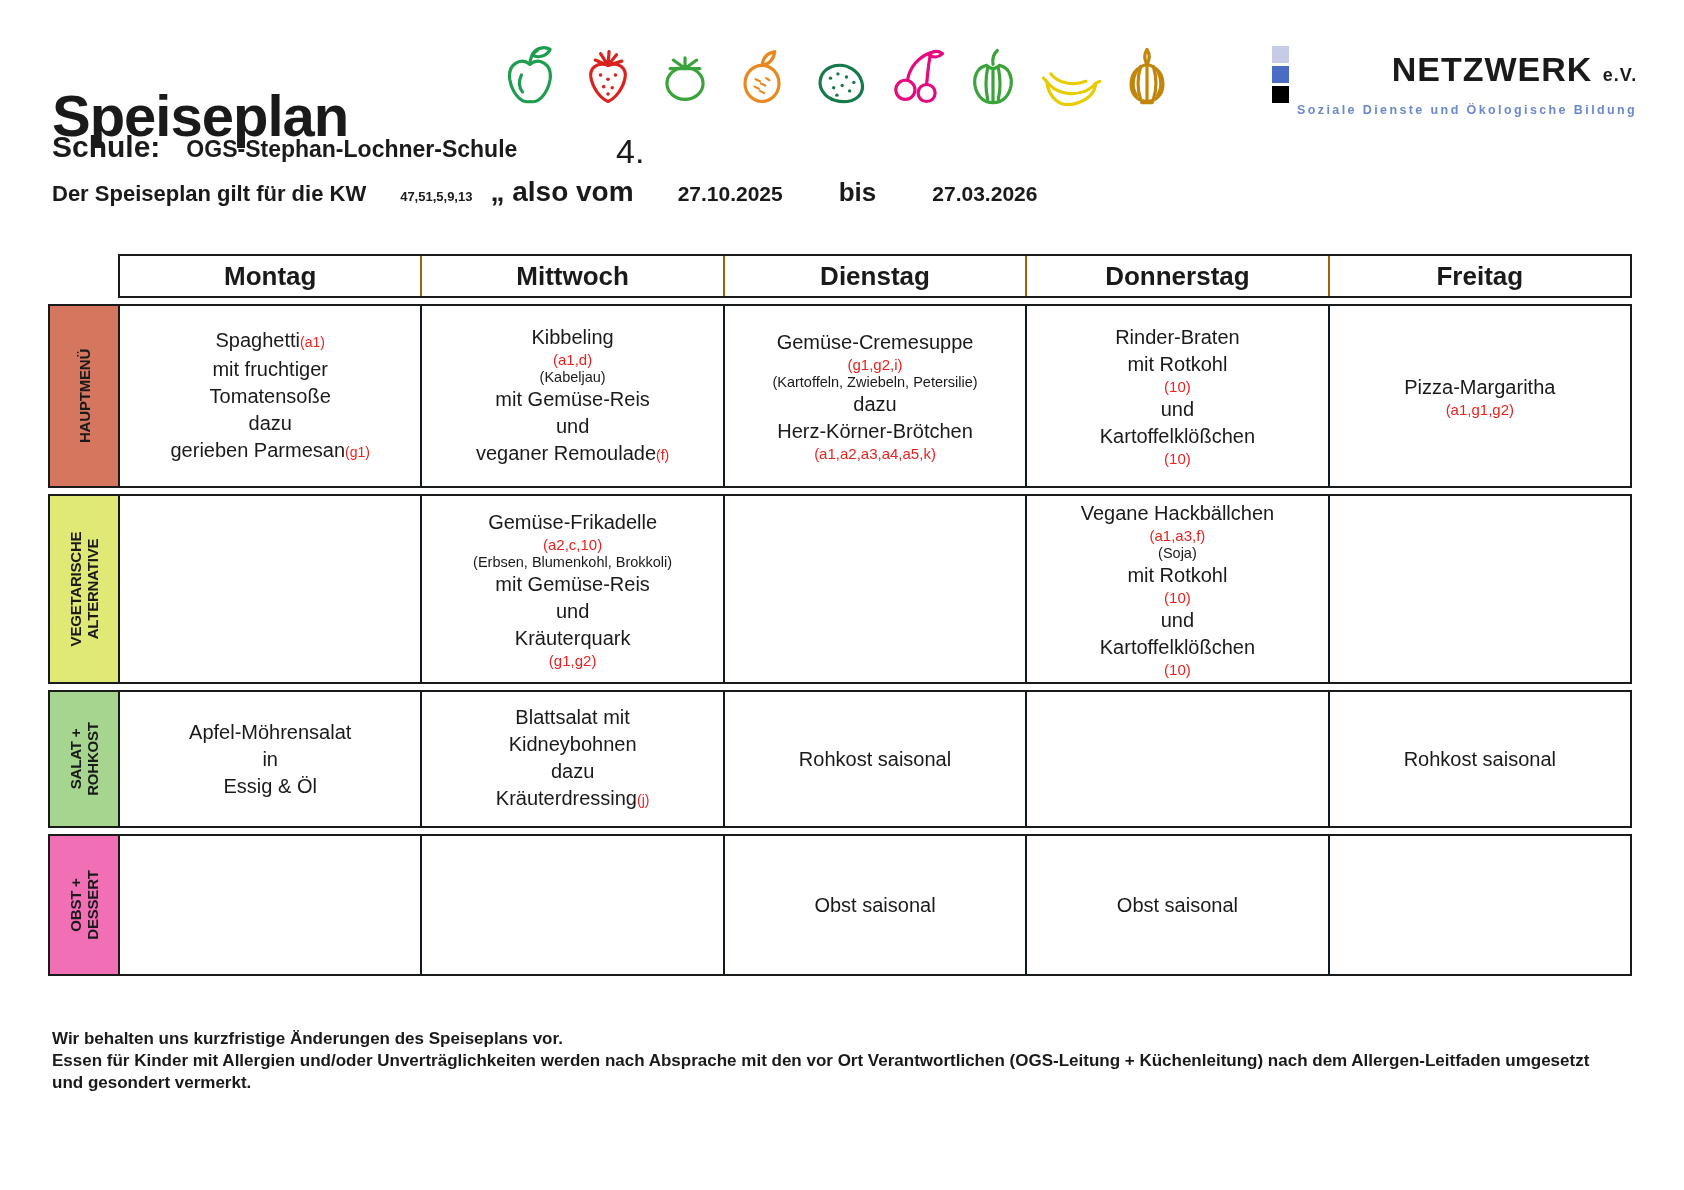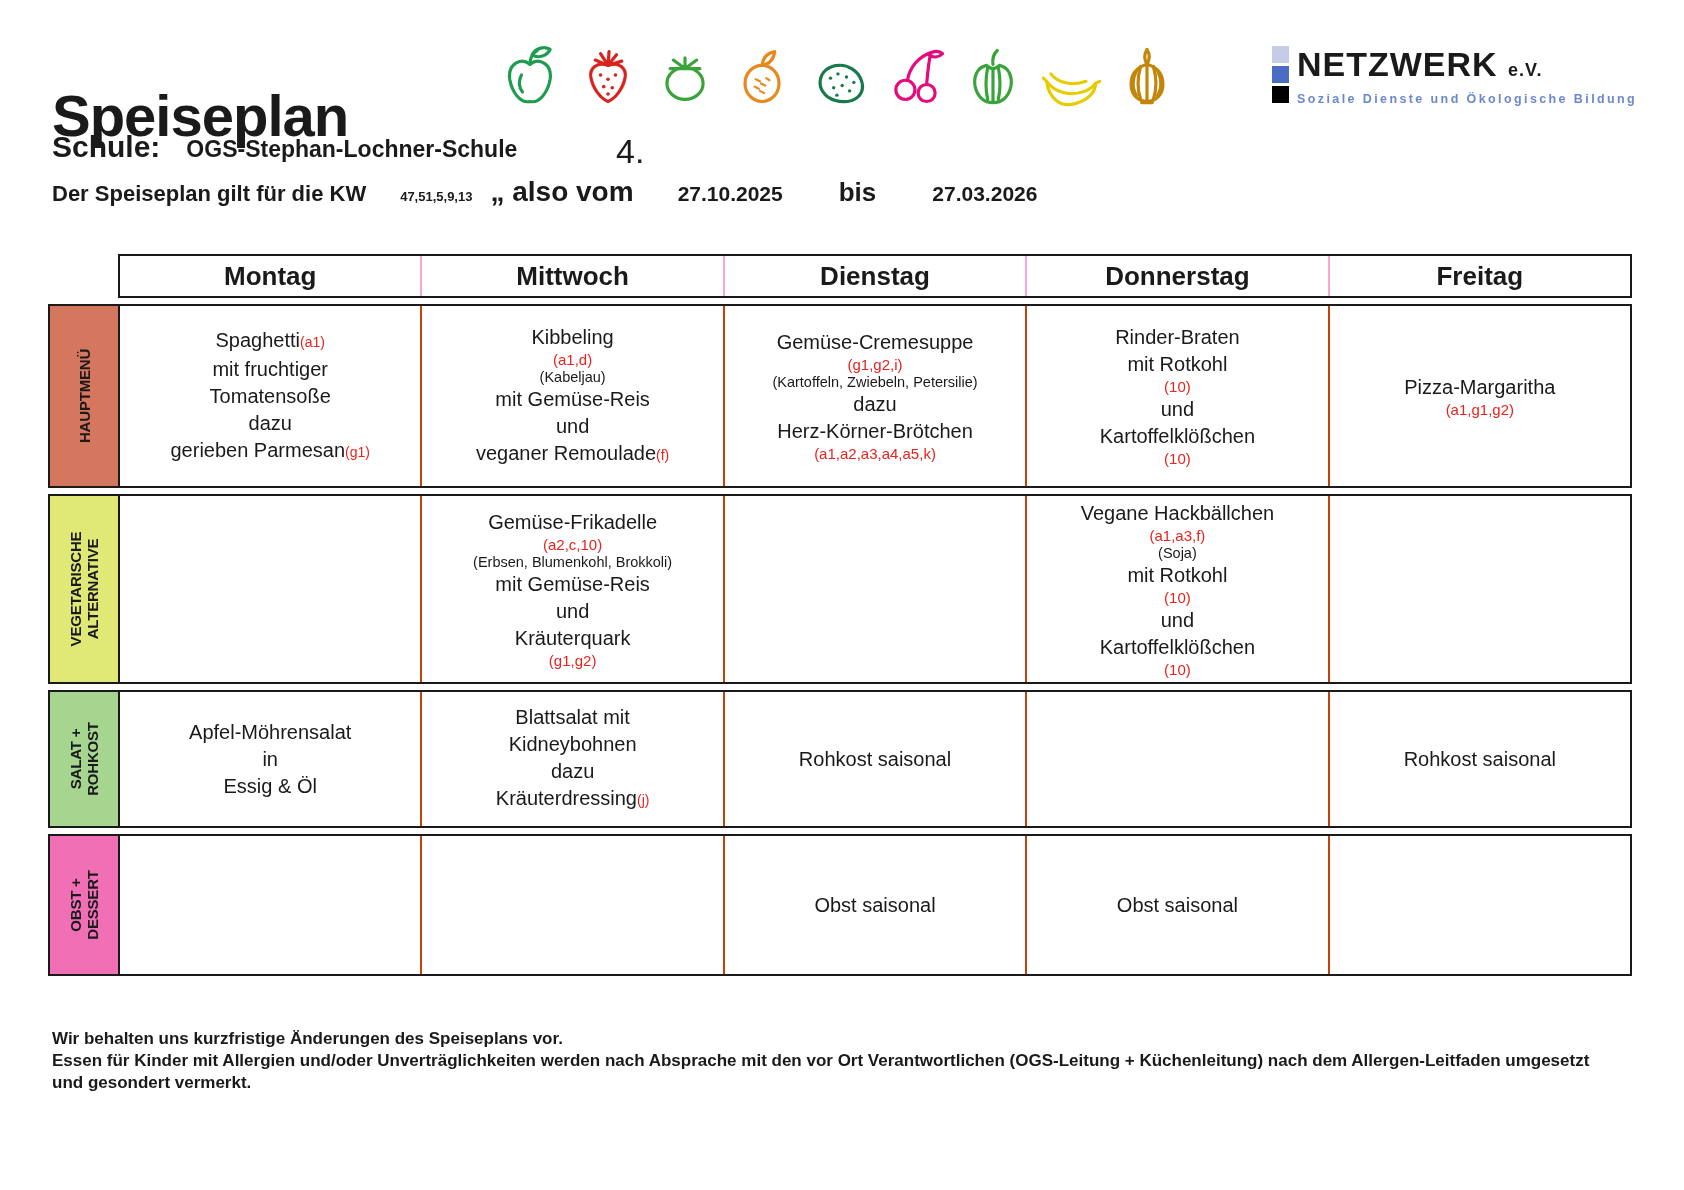--- a/index.html
+++ b/index.html
@@ -11,21 +11,21 @@
   .fruits{position:absolute;left:497px;top:36px;display:flex;gap:9px;align-items:flex-end;}
   .fruit{width:68px;height:80px;display:block;}
   .fruit svg{width:100%;height:100%;display:block;}
 
   .logo{position:absolute;left:1272px;top:44px;display:flex;align-items:flex-start;gap:8px;}
   .logo-squares{display:flex;flex-direction:column;gap:3px;padding-top:2px;}
   .sq{width:17px;height:17px;}
   .sq1{background:var(--logo-lavender);}
   .sq2{background:var(--logo-blue);}
   .sq3{background:#000;}
-  .logo-name{font-size:34px;font-weight:800;letter-spacing:1px;line-height:40px;white-space:nowrap;}
+  .logo-name{font-size:34px;font-weight:800;letter-spacing:1px;line-height:51px;white-space:nowrap;text-align:right;}
   .logo-ev{font-size:18px;font-weight:800;letter-spacing:1px;}
   .logo-tagline{font-size:12.5px;font-weight:bold;color:var(--logo-tagline);letter-spacing:2.4px;margin-top:2px;white-space:nowrap;}
 
   .school-line{position:absolute;left:52px;top:130px;display:flex;align-items:baseline;gap:26px;}
   .school-label{font-size:30px;font-weight:bold;}
   .school-name{font-size:23px;font-weight:bold;}
   .page-number{position:absolute;left:616px;top:132px;font-size:34px;font-weight:normal;}
 
   .kw-line{position:absolute;left:52px;top:176px;display:flex;align-items:baseline;white-space:nowrap;}
   .kw-prefix{font-size:22px;font-weight:bold;}
@@ -35,27 +35,27 @@
   .kw-bis{font-size:26px;font-weight:bold;margin-left:56px;}
   .kw-to{font-size:21px;font-weight:bold;margin-left:56px;}
 
   .subtitle{position:absolute;left:52px;top:227px;font-size:15px;font-weight:bold;}
 
   
   .menu-table{position:absolute;left:48px;top:254px;width:1584px;}
   .t-row{display:flex;border:2px solid #1a1a1a;margin-bottom:6px;box-sizing:border-box;background:#fff;}
   .t-row.header-row{margin-left:70px;height:44px;}
   .day-header{flex:1;display:flex;align-items:center;justify-content:center;
-              font-size:26px;font-weight:bold;border-right:2px solid #f9a8d4;box-sizing:border-box;}
+              font-size:26px;font-weight:bold;border-right:2px solid #a16207;box-sizing:border-box;}
   .day-header:last-child{border-right:none;}
   .row-label{width:70px;flex:0 0 70px;position:relative;border-right:2px solid #1a1a1a;box-sizing:border-box;}
   .rot{position:absolute;top:50%;left:50%;transform:translate(-50%,-50%) rotate(-90deg);
        font-size:15px;font-weight:bold;text-align:center;line-height:17px;white-space:nowrap;letter-spacing:-0.2px;}
   .meal-cell{flex:1;display:flex;flex-direction:column;align-items:center;justify-content:center;
-             text-align:center;border-right:2px solid #c2410c;box-sizing:border-box;padding:4px 6px;}
+             text-align:center;border-right:2px solid #0f172a;box-sizing:border-box;padding:4px 6px;}
   .meal-cell:last-child{border-right:none;}
   .line-main{font-size:20px;line-height:27px;}
   .line-allergen{font-size:15px;line-height:18px;color:var(--allergen-red);}
   .line-note{font-size:14.5px;line-height:17px;}
   .inline-allergen{font-size:14px;color:var(--allergen-red);}
 
   
   .footer{position:absolute;left:52px;top:1028px;font-size:17px;font-weight:bold;line-height:22px;}
 </style>
 </head>

